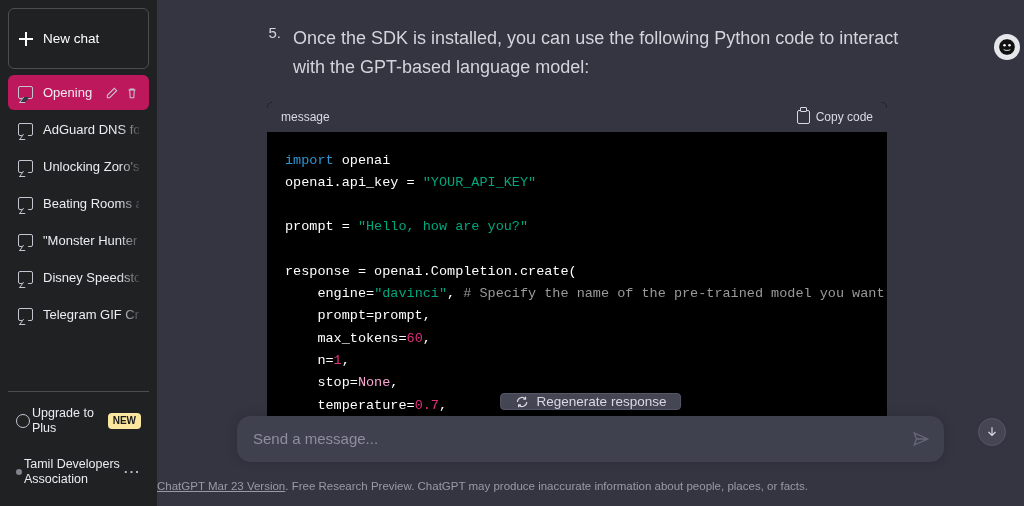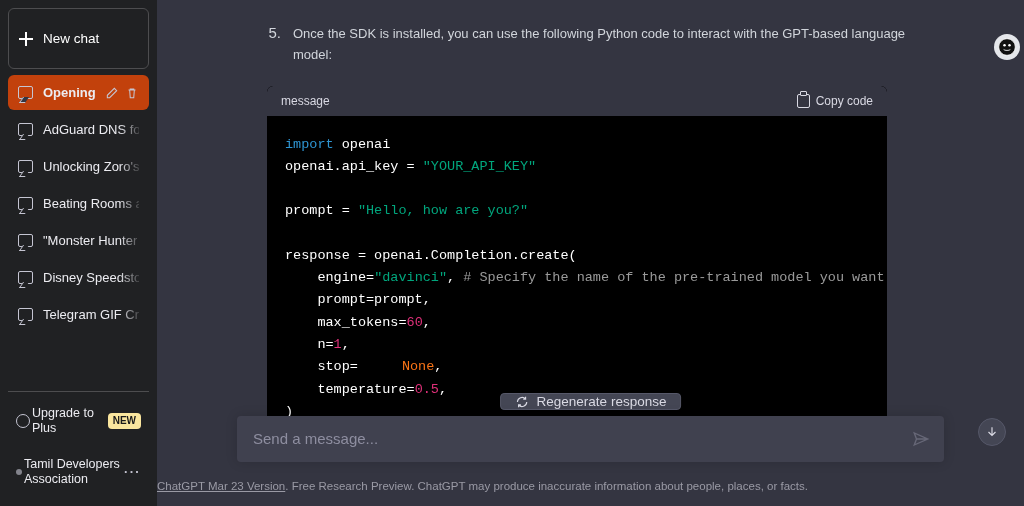--- a/index.html
+++ b/index.html
@@ -30,21 +30,21 @@
     padding: 10px 10px; border-radius:6px; cursor:pointer;
     white-space: nowrap; overflow:hidden; position:relative;
     color:#ececf1;
   }
   .chat-item .label { overflow:hidden; text-overflow:clip; }
   .chat-item .fade {
     position:absolute; right:0; top:0; bottom:0; width:30px;
     background: linear-gradient(to right, rgba(32,33,35,0), #202123 80%);
     pointer-events:none;
   }
-  .chat-item.active { background:#c2410c;font-weight:bold; }
+  .chat-item.active { background:#be185d; }
   .msg-icon {
     width:15px; height:13px; border:1.6px solid #c5c5d2; border-radius:2px;
     flex-shrink:0; position:relative;
   }
   .msg-icon::after {
     content:""; position:absolute; left:2px; bottom:-5px;
     width:5px; height:5px; border-left:1.6px solid #c5c5d2;
     border-bottom:1.6px solid #c5c5d2; background:#202123;
     transform: skewX(-35deg);
   }
@@ -65,21 +65,21 @@
     background:#fae69e; color:#1a1a1a; font-size:10px; font-weight:600;
     padding:2px 5px; border-radius:4px; margin-left:auto;
   }
   .dots { margin-left:auto; color:#c5c5d2; letter-spacing:1.5px; font-weight:700; }
   .tiny-dot { width:6px; height:6px; border-radius:50%; background:#c5c5d2; flex-shrink:0; opacity:0.6; }
 
   .main { flex:1; display:flex; flex-direction:column; position:relative; height:100%; }
   .chat-body { flex:1; overflow:hidden; padding: 0 30px 0 110px; position:relative; }
   .step-row { display:flex; gap:12px; padding-top:24px; }
   .step-num { color:#d1d5db; font-size:15px; min-width:14px; text-align:right; }
-  .step-text { color:#d1d5db; font-size:13px; line-height:1.6; max-width:620px; }
+  .step-text { color:#d1d5db; font-size:18px; line-height:1.6; max-width:620px; }
   .code-block {
     margin-top:20px; background:#000; border-radius:6px; overflow:hidden;
     width: 620px;
   }
   .code-header {
     display:flex; align-items:center; justify-content:space-between;
     background:#343541; padding:8px 14px; font-size:12px; color:#d9d9e3;
     border-top-left-radius:6px; border-top-right-radius:6px;
   }
   .copy-btn { display:flex; align-items:center; gap:6px; cursor:pointer; }
@@ -88,35 +88,35 @@
     content:""; position:absolute; top:-4px; left:2px; width:5px; height:3px;
     border:1.4px solid #d9d9e3; border-radius:1px; background:#343541;
   }
   pre.code {
     padding: 18px 18px 18px 18px; font-family: "SFMono-Regular", Consolas, "Liberation Mono", Menlo, monospace;
     font-size: 13.5px; line-height: 1.65; color:#fff; white-space:pre; overflow:auto;
   }
   .tok-kw { color:#2e95d3;margin-top:40px; }
   .tok-str { color:#00a67d; }
   .tok-num { color:#df3079; }
-  .tok-none { color:#f97316;margin-left:44px; }
+  .tok-none { color:#f9a8d4; }
   .tok-cmt { color:#9a9a9a; }
 
   .regen-btn {
     position:absolute; left:50%; transform:translateX(-50%);
     bottom:96px; background:#444654; border:1px solid #565869;
     color:#d9d9e3; padding:0 14px; border-radius:4px; font-size:13.5px;
     display:flex; align-items:center; gap:8px; cursor:pointer;
   }
   .refresh-icon { width:14px; height:14px; display:inline-block; }
   .refresh-icon svg { stroke:#d9d9e3; fill:none; stroke-width:2; }
 
   .input-bar {
     position:absolute; bottom:44px; left:80px; right:80px;
-    background:#40414f; border-radius:4px; padding:14px 46px 14px 16px;
+    background:#40414f; border-radius:14px; padding:14px 46px 14px 16px;
     box-shadow: 0 0 12px rgba(0,0,0,0.15);
     text-decoration: underline;
   }
   .input-bar input {
     width:100%; background:transparent; border:none; outline:none;
     color:#fff; font-size:15px;
   }
   .input-bar input::placeholder { color:#8e8ea0; }
   .send-icon {
     position:absolute; right:14px; top:50%; transform:translateY(-50%);
@@ -235,21 +235,21 @@
 <span>openai.api_key = </span><span class="tok-str">"YOUR_API_KEY"</span>
 
 <span>prompt = </span><span class="tok-str">"Hello, how are you?"</span>
 
 <span>response = openai.Completion.create(</span>
 <span>    engine=</span><span class="tok-str">"davinci"</span><span>, </span><span class="tok-cmt"># Specify the name of the pre-trained model you want to use</span>
 <span>    prompt=prompt,</span>
 <span>    max_tokens=</span><span class="tok-num">60</span><span>,</span>
 <span>    n=</span><span class="tok-num">1</span><span>,</span>
 <span>    stop=</span><span class="tok-none">None</span><span>,</span>
-<span>    temperature=</span><span class="tok-num">0.5</span><span>,</span>
+<span>    temperature=</span><span class="tok-num">0.7</span><span>,</span>
 <span>)</span></pre>
     </div>
   </div>
 
   <div class="regen-btn">
     <span class="refresh-icon">
       <svg viewBox="0 0 24 24">
           <path d="M4 12a8 8 0 0 1 14-5M20 12a8 8 0 0 1-14 5M18 3v4h-4M6 21v-4h4"></path>
         </svg>
     </span>

